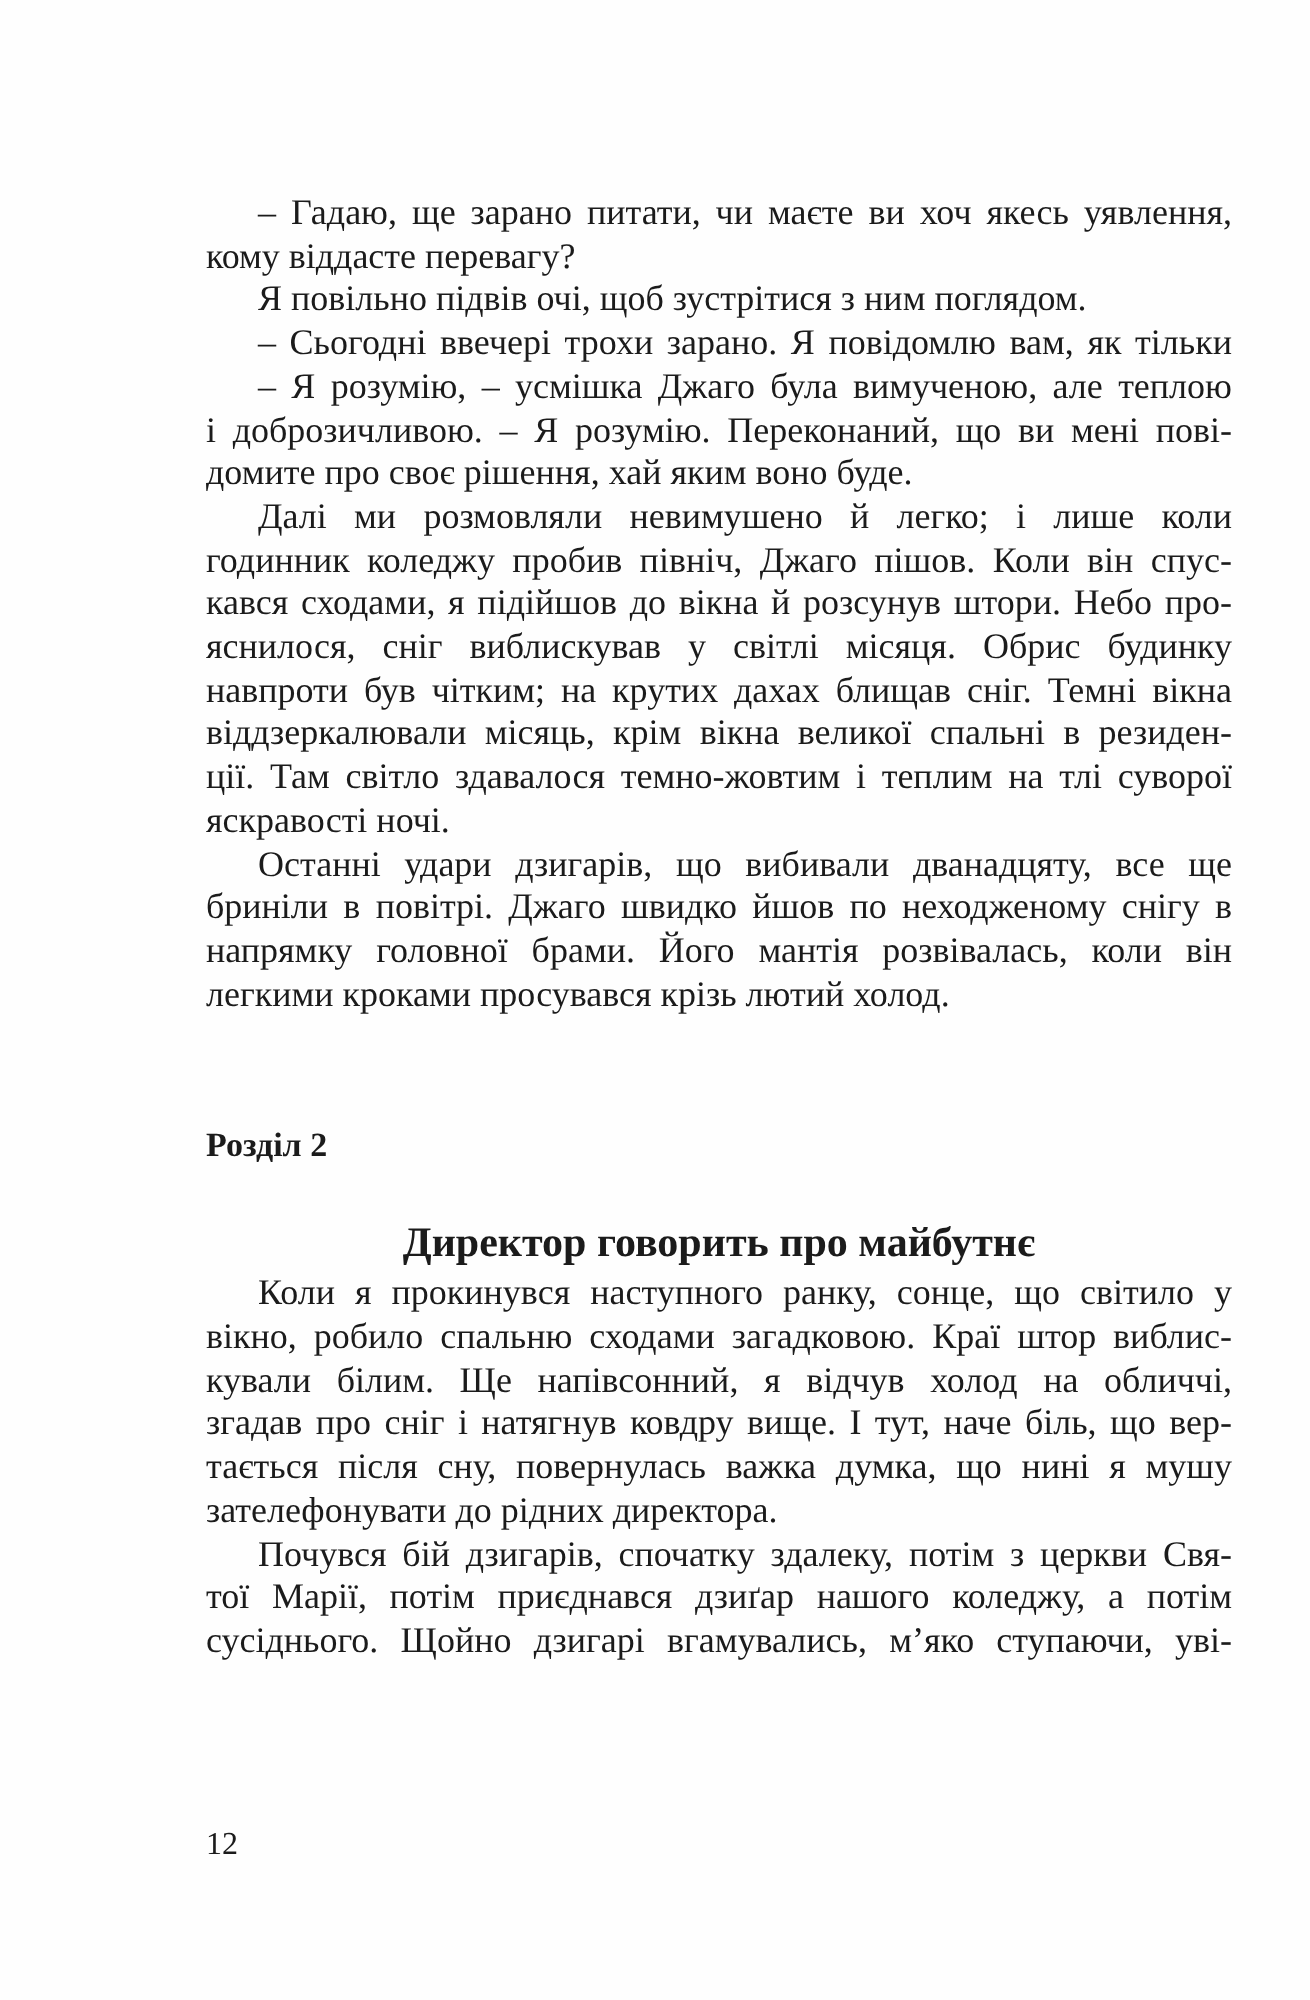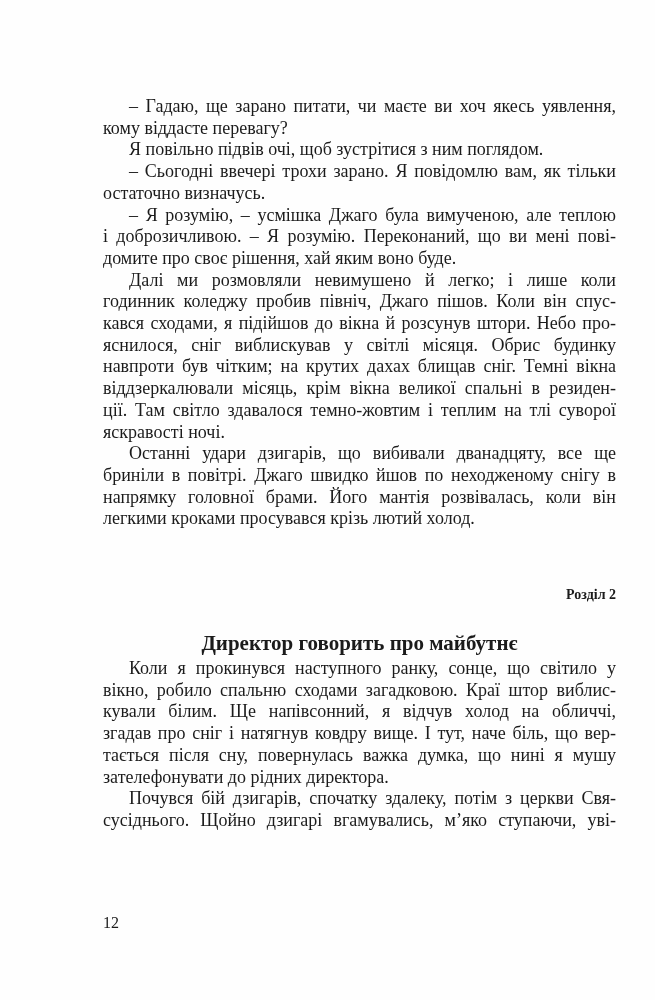--- a/index.html
+++ b/index.html
@@ -31,22 +31,22 @@
   .line.just {
     text-align: justify;
     text-align-last: justify;
     -moz-text-align-last: justify;
   }
   .line.indent {
     text-indent: 26px;
   }
   .chapter-num {
     margin: 50px 0 0 0;
-    text-align: right;
-    font-size: 14px;
+    text-align: left;
+    font-size: 17px;
     font-weight: bold;
     line-height: 30px;
   }
   .chapter-title {
     margin: 18px 0 0 0;
     text-align: center;
     font-size: 21px;
     font-weight: bold;
     line-height: 30px;
   }
@@ -65,21 +65,20 @@
 </head>
 <body>
 
 <div class="page">
   <div class="text-col">
     <div class="body-text">
         <div class="line indent just">– Гадаю, ще зарано питати, чи маєте ви хоч якесь уявлення,</div>
         <div class="line">кому віддасте перевагу?</div>
         <div class="line indent">Я повільно підвів очі, щоб зустрітися з ним поглядом.</div>
         <div class="line indent just">– Сьогодні ввечері трохи зарано. Я повідомлю вам, як тільки</div>
-        <div class="line">остаточно визначусь.</div>
         <div class="line indent just">– Я розумію, – усмішка Джаго була вимученою, але теплою</div>
         <div class="line just">і доброзичливою. – Я розумію. Переконаний, що ви мені пові-</div>
         <div class="line">домите про своє рішення, хай яким воно буде.</div>
         <div class="line indent just">Далі ми розмовляли невимушено й легко; і лише коли</div>
         <div class="line just">годинник коледжу пробив північ, Джаго пішов. Коли він спус-</div>
         <div class="line just">кався сходами, я підійшов до вікна й розсунув штори. Небо про-</div>
         <div class="line just">яснилося, сніг виблискував у світлі місяця. Обрис будинку</div>
         <div class="line just">навпроти був чітким; на крутих дахах блищав сніг. Темні вікна</div>
         <div class="line just">віддзеркалювали місяць, крім вікна великої спальні в резиден-</div>
         <div class="line just">ції. Там світло здавалося темно-жовтим і теплим на тлі суворої</div>
@@ -95,18 +94,19 @@
     <h3 class="chapter-title">Директор говорить про майбутнє</h3>
 
     <div class="body-text sec2">
         <div class="line indent just">Коли я прокинувся наступного ранку, сонце, що світило у</div>
         <div class="line just">вікно, робило спальню сходами загадковою. Краї штор виблис-</div>
         <div class="line just">кували білим. Ще напівсонний, я відчув холод на обличчі,</div>
         <div class="line just">згадав про сніг і натягнув ковдру вище. І тут, наче біль, що вер-</div>
         <div class="line just">тається після сну, повернулась важка думка, що нині я мушу</div>
         <div class="line">зателефонувати до рідних директора.</div>
         <div class="line indent just">Почувся бій дзигарів, спочатку здалеку, потім з церкви Свя-</div>
+        <div class="line just">тої Марії, потім приєднався дзиґар нашого коледжу, а потім</div>
         <div class="line just">сусіднього. Щойно дзигарі вгамувались, м’яко ступаючи, уві-</div>
       </div>
   </div>
 
   <div class="footer">12</div>
 </div>
 
 </body></html>

